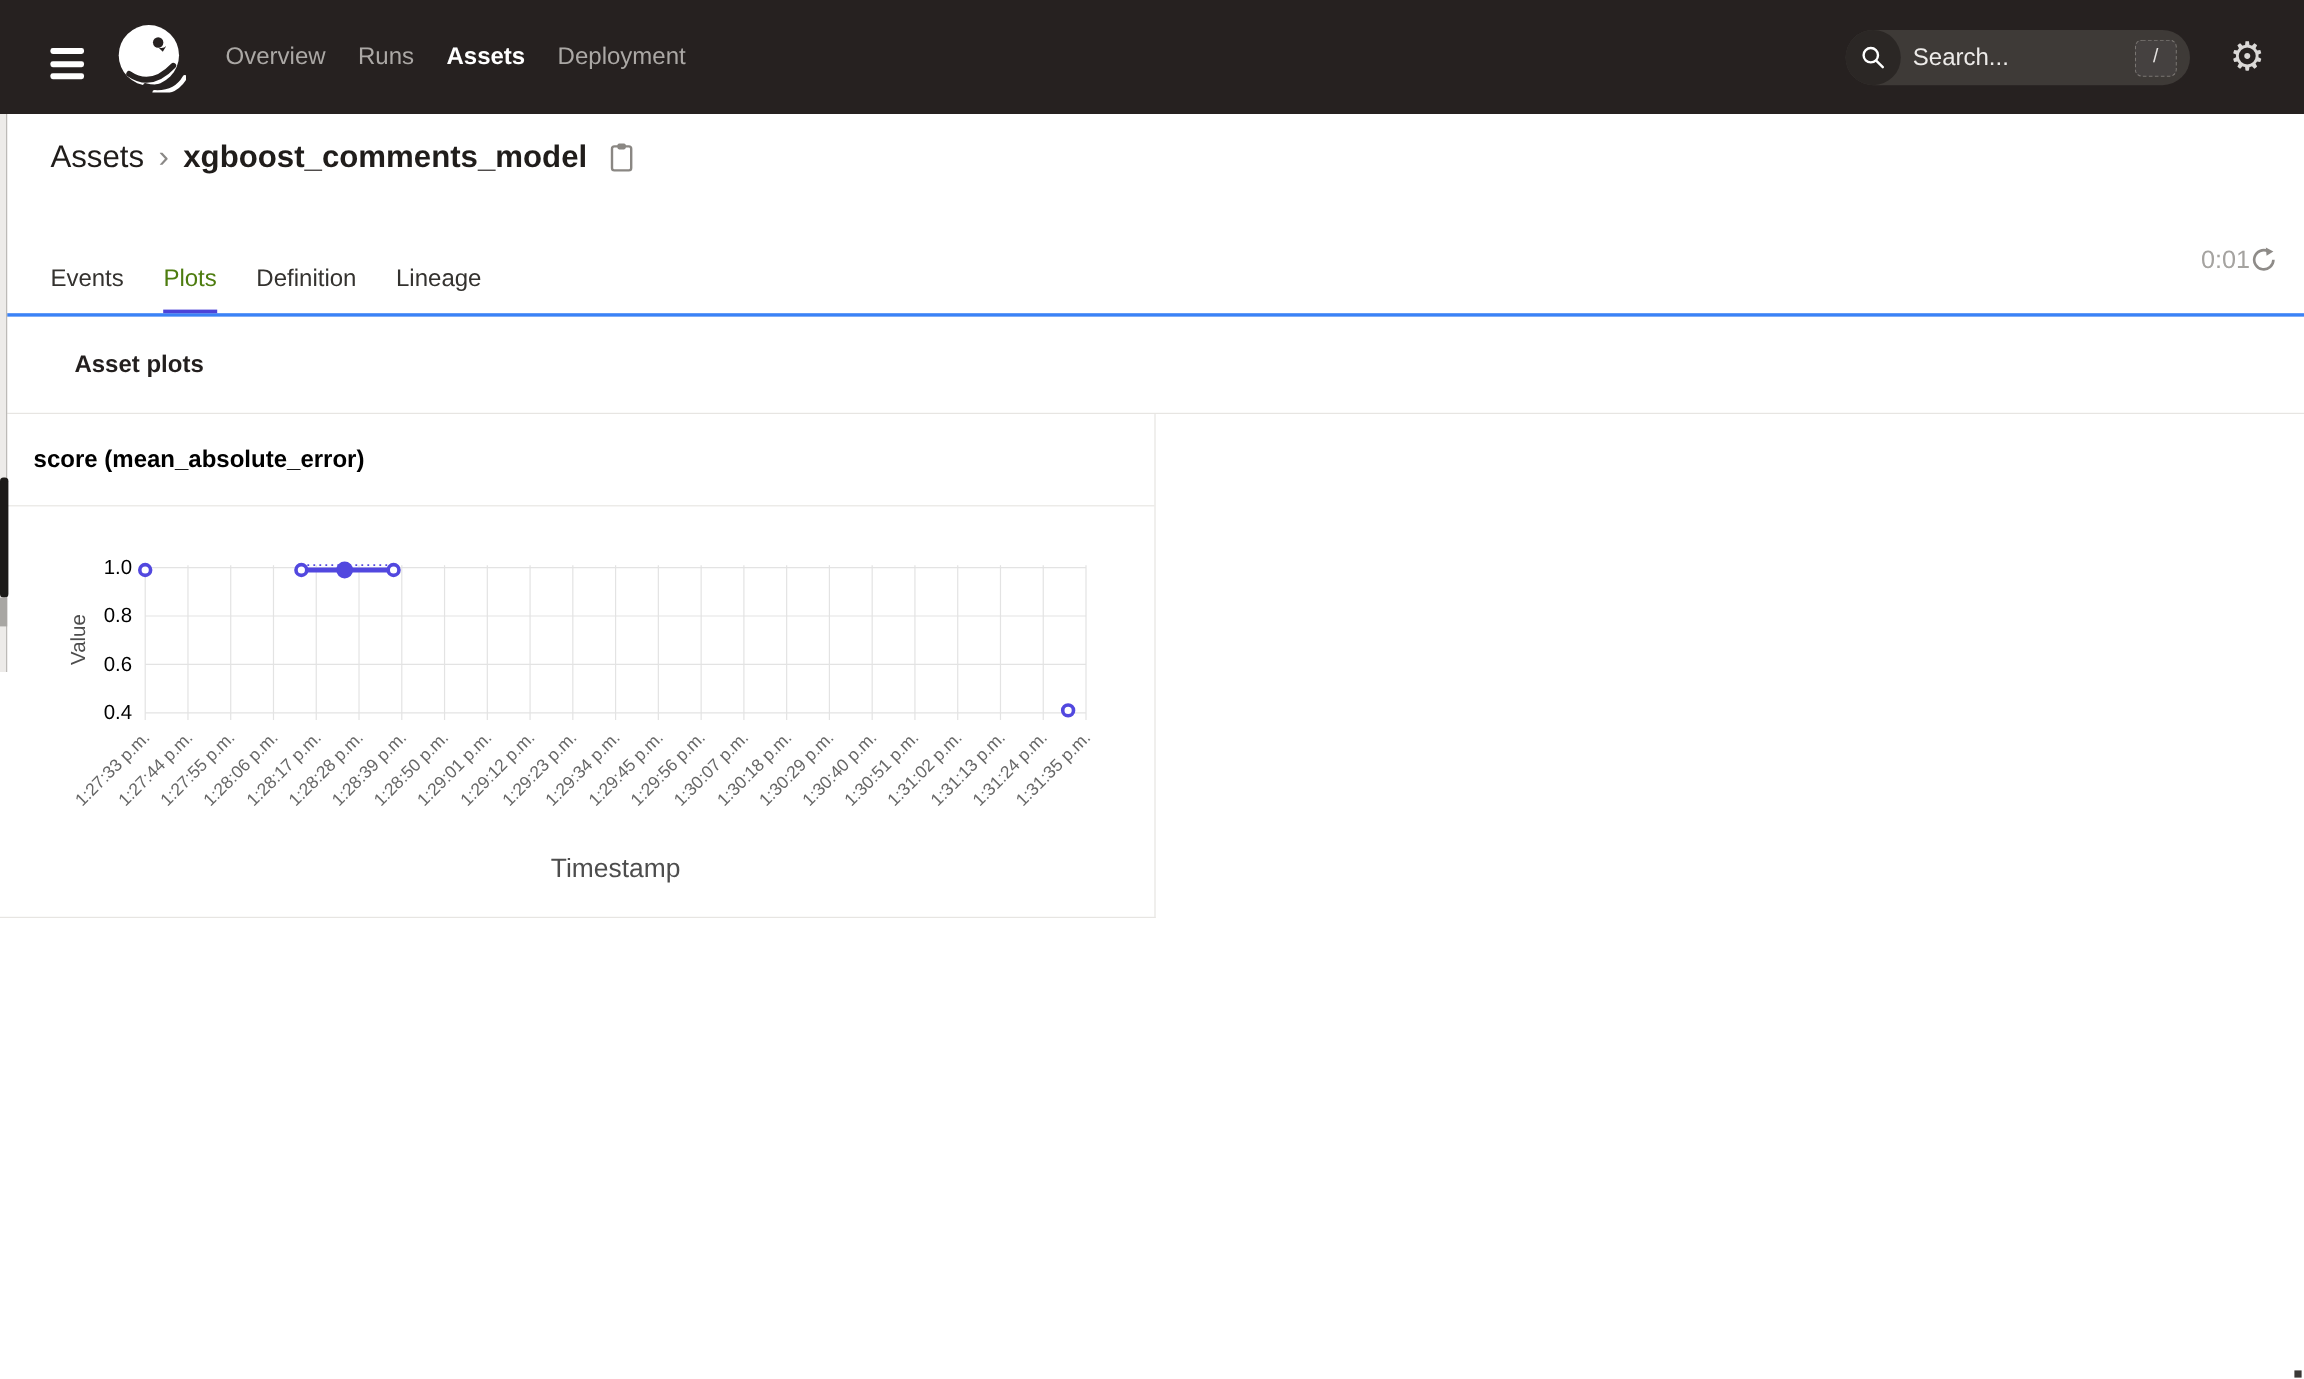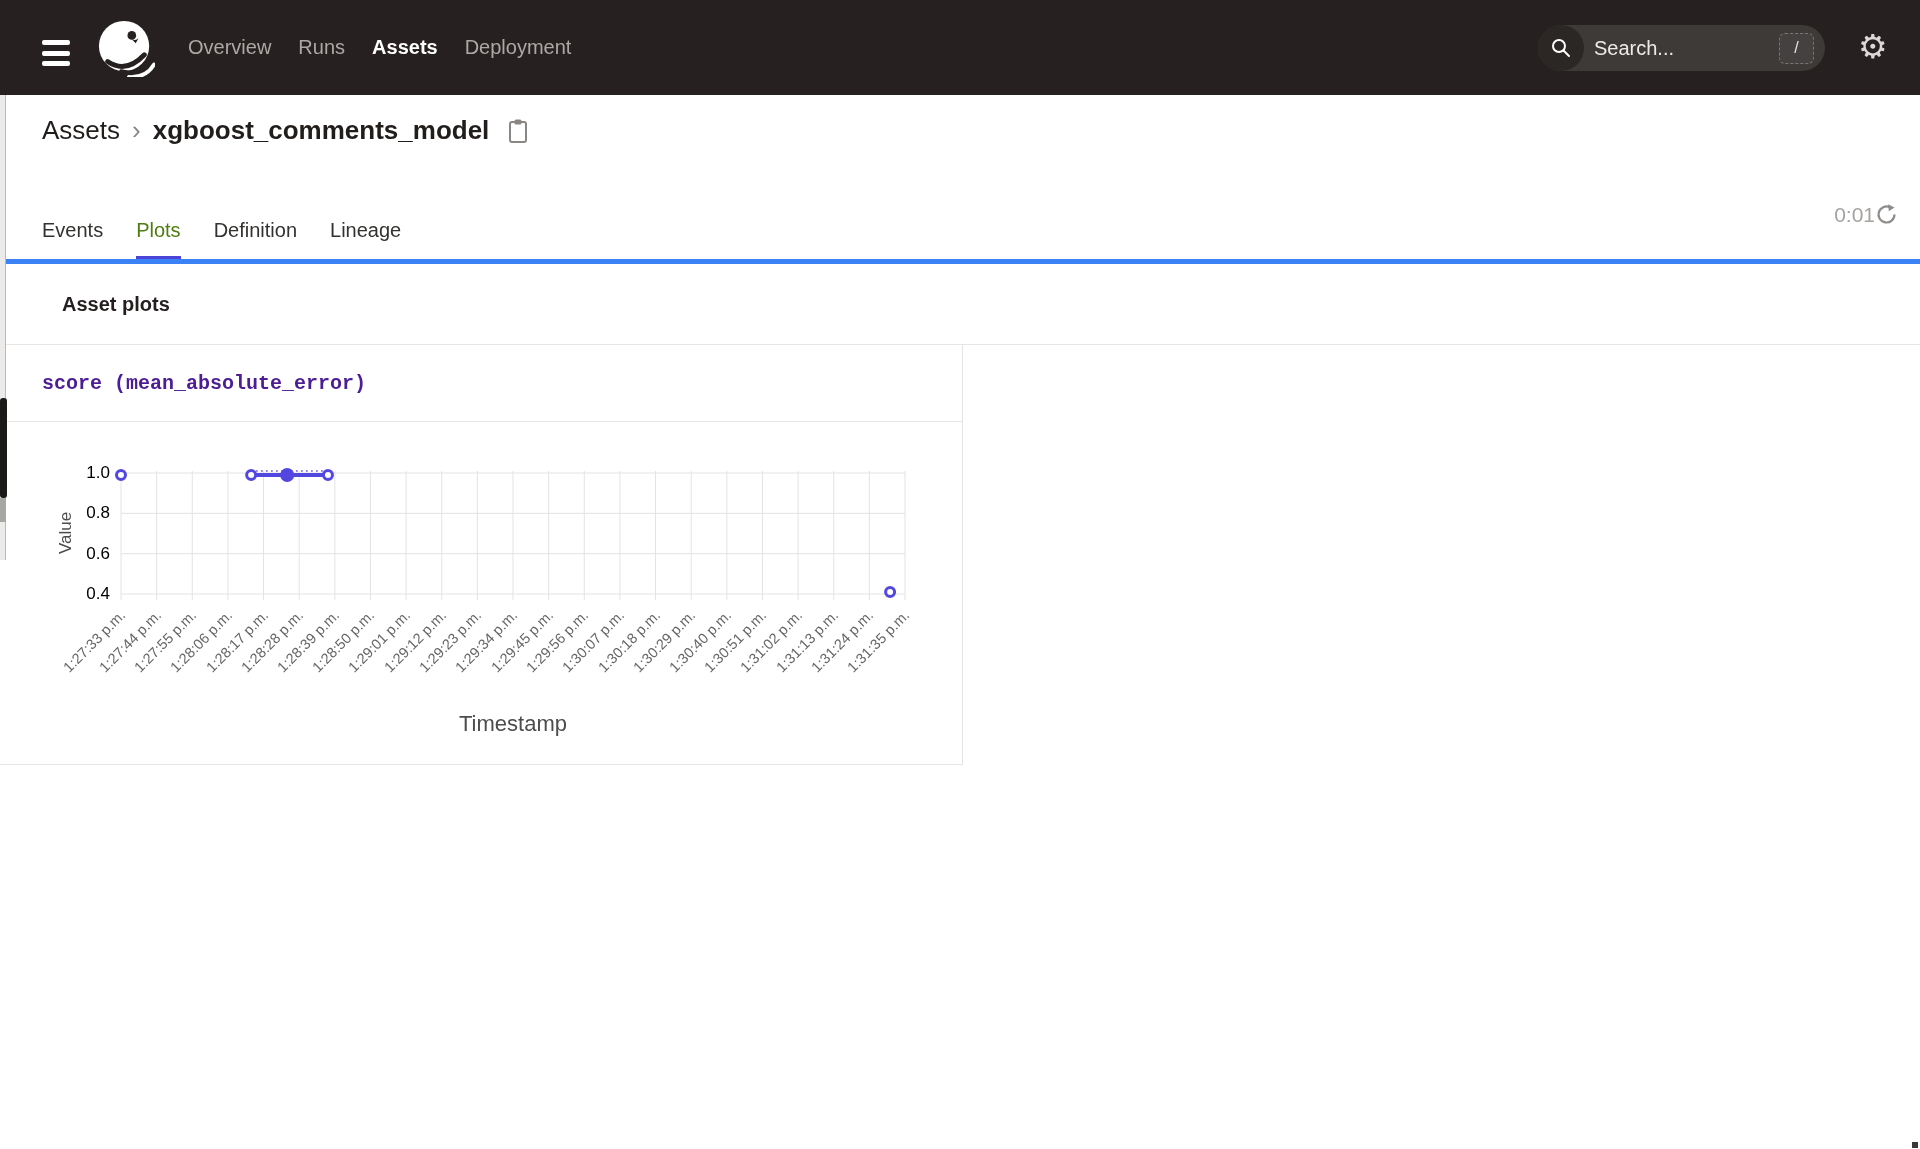--- a/index.html
+++ b/index.html
@@ -45,38 +45,38 @@
   .materialize { position:absolute; left:1682px; top:112px; height:48px; background:#211E1B;
                  border-radius:8px; display:flex; align-items:stretch; color:#fff; cursor:pointer; }
   .mat-main { display:flex; align-items:center; gap:10px; padding:0 18px 0 16px;
               font-size:20px; font-weight:500; }
   .mat-div { width:1px; background:#4A4540; margin:6px 0; }
   .mat-caret { width:45px; display:flex; align-items:center; justify-content:center;
                font-size:15px; color:#fff; }
 
   
   .tabs-row { position:absolute; left:0; top:196px; width:1920px; height:68px;
-              border-bottom:5px solid #3b82f6; background:#fff; }
+              border-bottom:3px solid #3b82f6; background:#fff; }
   .tabs { position:absolute; left:42px; bottom:0; display:flex; gap:33px; align-items:flex-end; }
   .tab { font-size:20px; font-weight:500; color:#34322F; padding-bottom:14px;
          border-bottom:3px solid transparent; cursor:pointer; }
   .tab.active { color:#4d7c0f; border-bottom-color:#4C43D8; }
   .refresh-zone { position:absolute; right:22px; bottom:32px; display:flex; align-items:flex-start; }
   .timer { font-size:21px; color:#A5A3A0; }
 
   
   .section-row { position:absolute; left:0; top:264px; width:1920px; height:81px;
                  border-bottom:1px solid #E7E5E2; background:#fff; display:flex; align-items:center; }
   .section-title { margin-left:62px; font-size:20px; font-weight:700; color:#231F1E; }
 
   
   .card { position:absolute; left:0; top:345px; width:963px; height:420px; background:#fff;
           border-right:1px solid #E7E5E2; border-bottom:1px solid #E7E5E2; }
   .card-head { height:77px; border-bottom:1px solid #E8E6E3; display:flex; align-items:center; }
-  .card-title { margin-left:42px; font-size:20px; font-weight:700; color:#4c1d95;font-family:Liberation Mono, monospace; }
+  .card-title { margin-left:28px; font-size:20px; font-weight:700; color:#000000; }
   .chart-area { position:absolute; left:0; top:78px; width:962px; height:341px; }
   .ytick { position:absolute; left:0; width:110px; text-align:right; font-size:17px;
            color:#000000; height:20px; line-height:20px; }
   .xtick { position:absolute; width:150px; text-align:right; font-size:14.5px; color:#666;
            transform:rotate(-45deg); transform-origin:100% 0; white-space:nowrap; }
   .ylabel { position:absolute; left:36px; top:100px; font-size:17px; color:#4D4D4D;
             transform:rotate(-90deg); transform-origin:center; width:60px; text-align:center; }
   .xlabel { position:absolute; left:121px; top:288px; width:784px; text-align:center;
             font-size:22px; color:#4D4D4D; }
 

